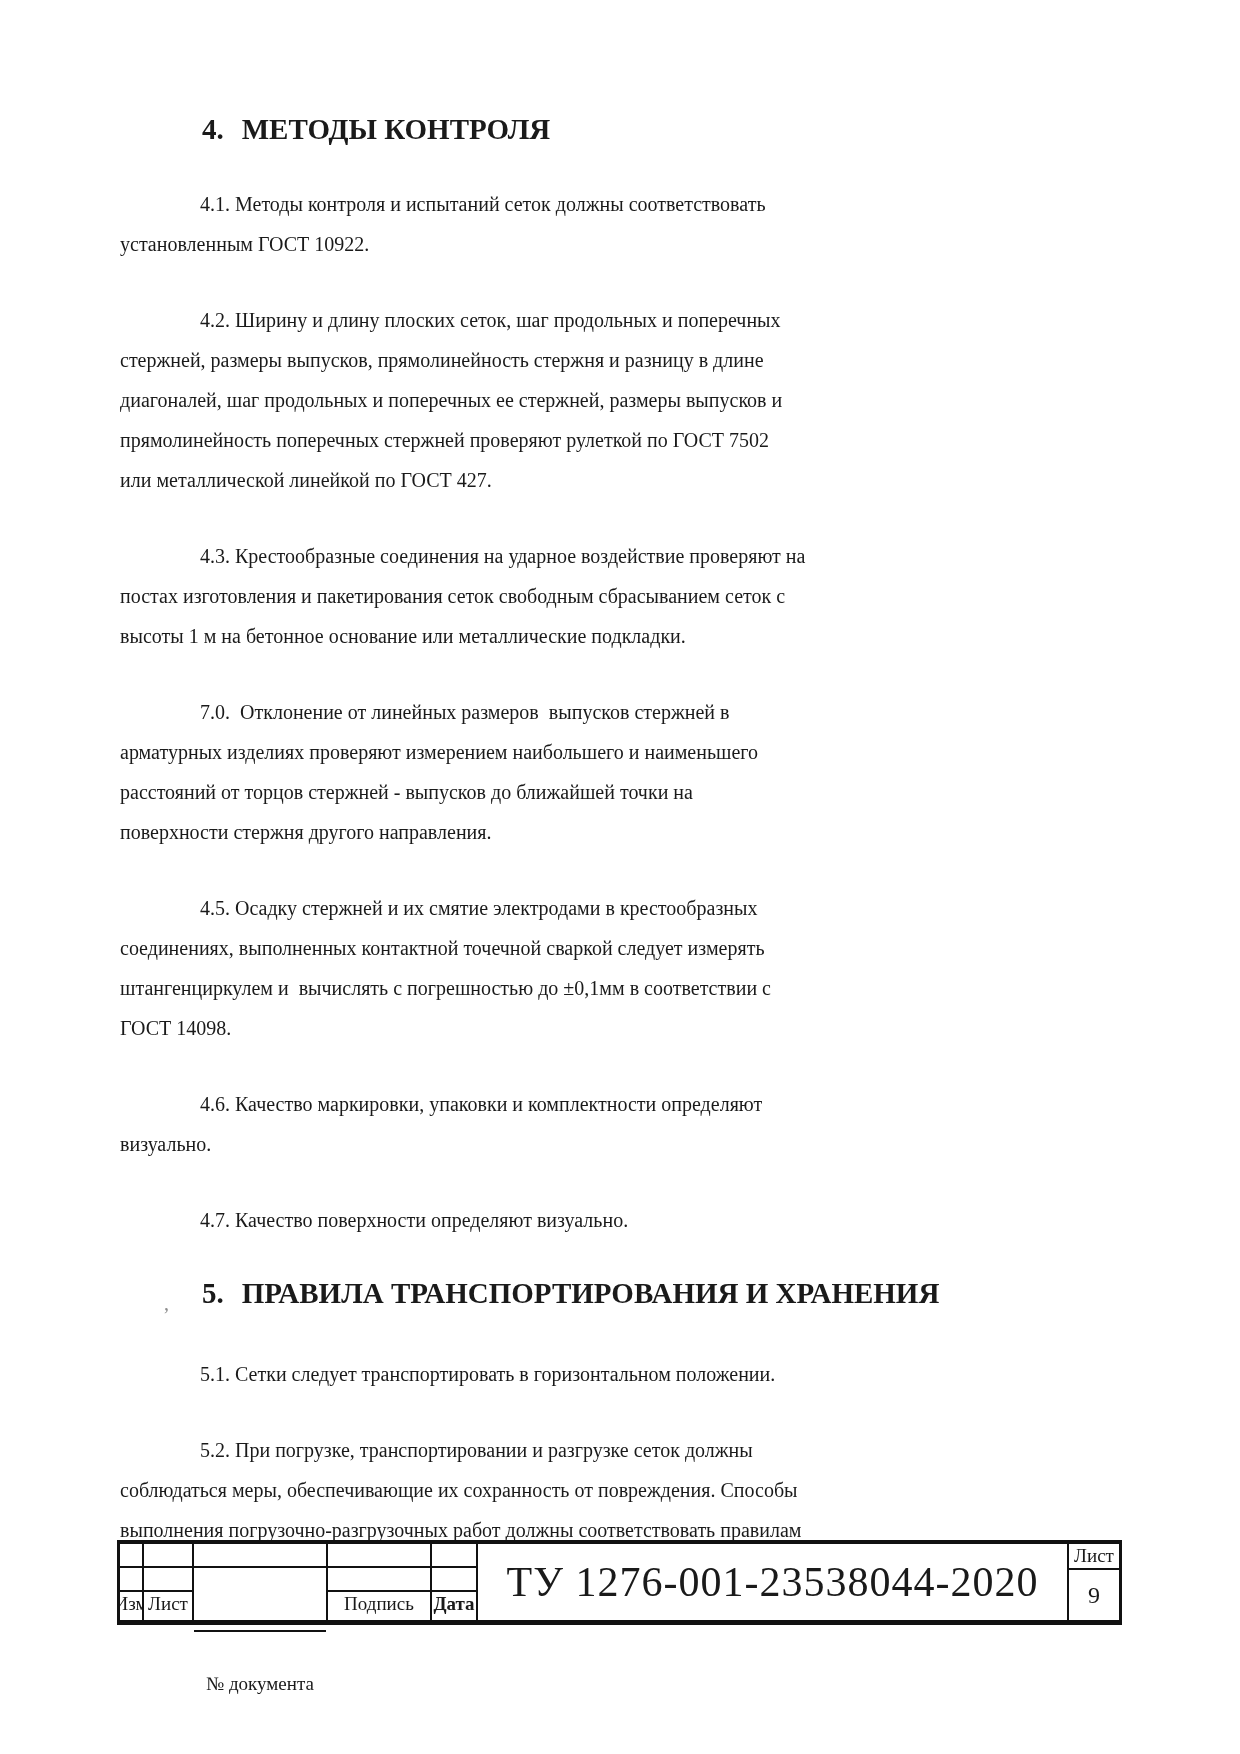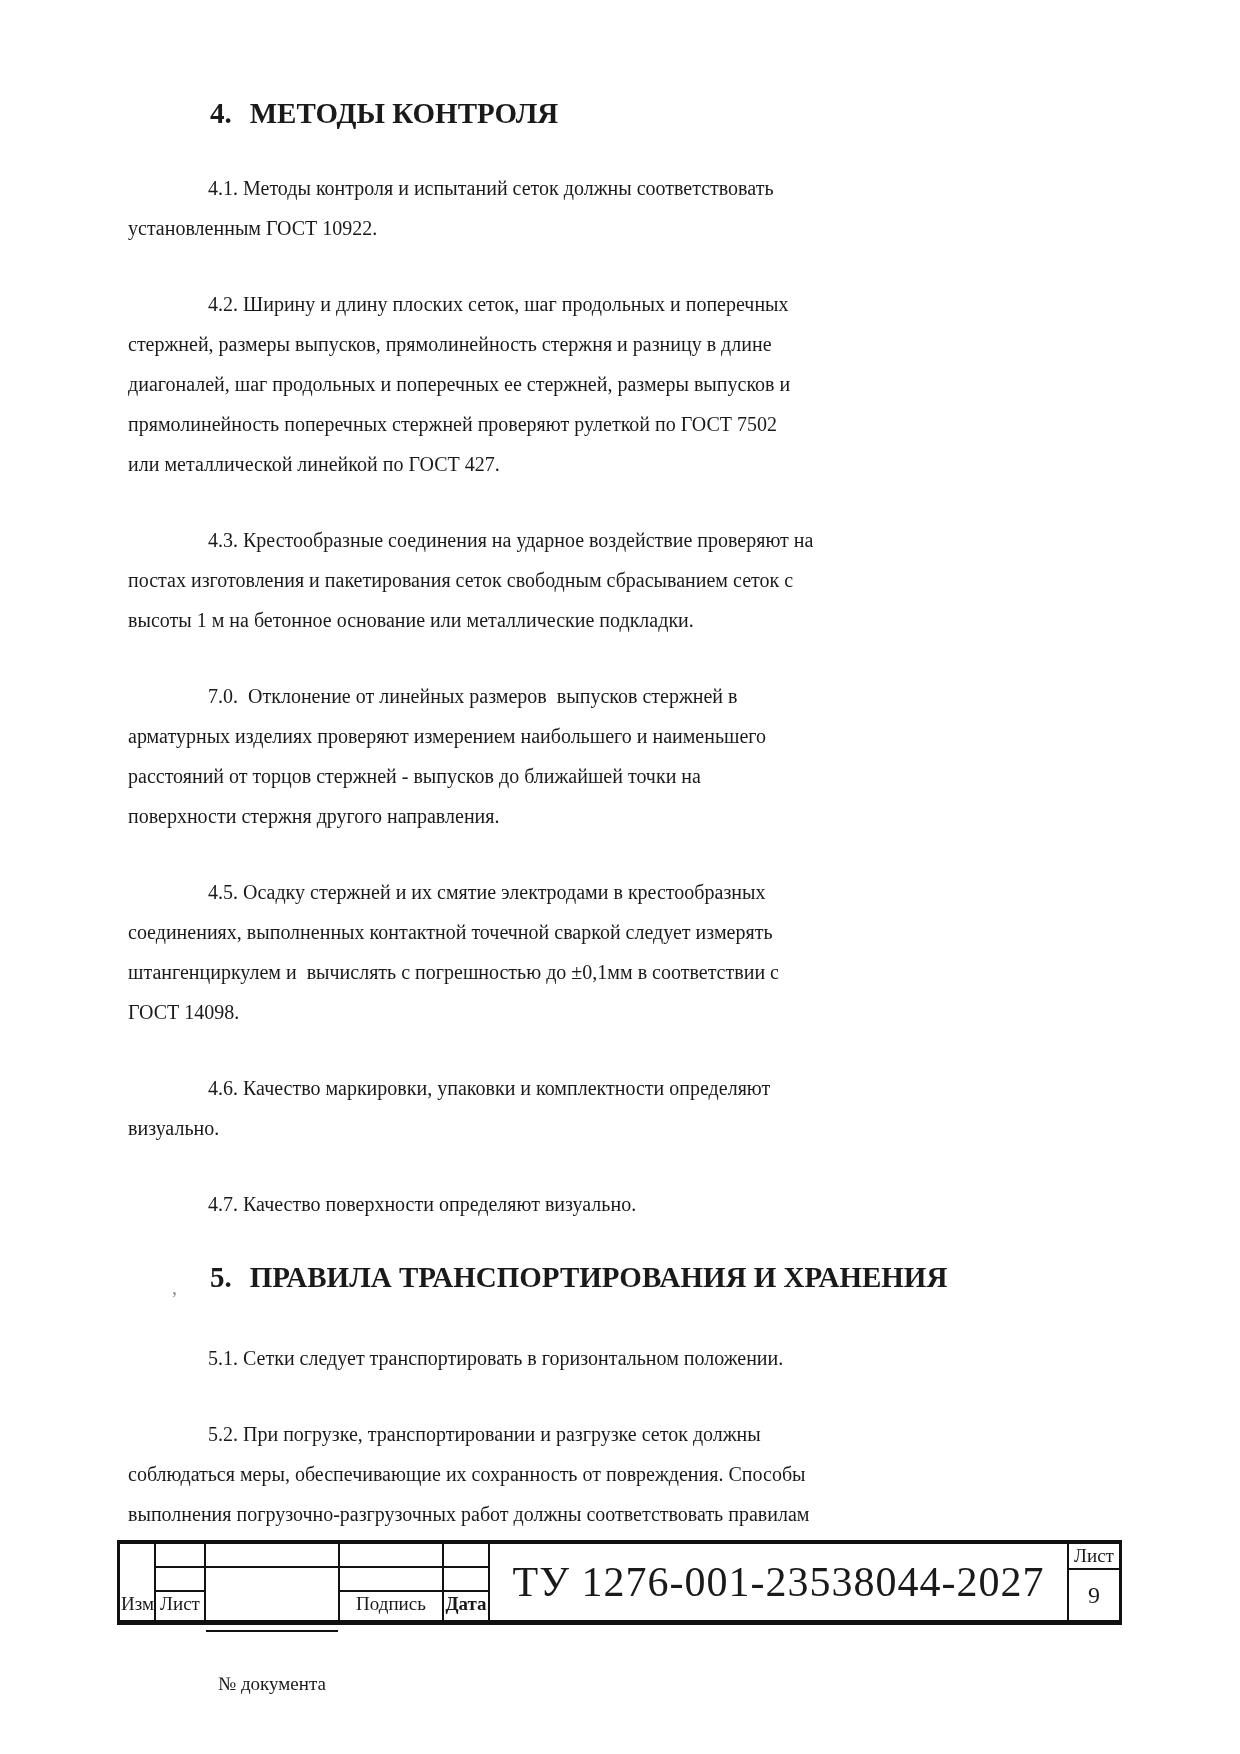--- a/index.html
+++ b/index.html
@@ -13,23 +13,22 @@
     height: 1754px;
     margin: 0 auto;
     background: #ffffff;
     color: #1a1a1a;
     font-family: "Liberation Serif", "DejaVu Serif", serif;
     overflow: hidden;
   }
   .content {
     position: absolute;
     left: 120px;
-    top: 96px;
+    top: 112px;
     width: 1060px;
-    margin-left: 8px;
   }
   .sec-heading {
     font-size: 29px;
     line-height: 34px;
     font-weight: bold;
     margin: 0 0 38px 0;
     padding-left: 82px;
     position: relative;
     white-space: nowrap;
   }
@@ -78,21 +77,21 @@
   }
   .stamp-cell:last-child { border-bottom: none; height: 24px; }
   .stamp-label {
     display: flex;
     align-items: center;
     justify-content: center;
     font-size: 19px;
     white-space: nowrap;
     overflow: hidden;
   }
-  .col-izm  { width: 36px; align-items: flex-end; }
+  .col-izm  { width: 24px; }
   .col-list { width: 50px; }
   .col-doc  { width: 134px; gap: 40px; }
   .col-sign { width: 104px; }
   .col-date { width: 46px; font-weight: bold; }
   .stamp-doc {
     flex: 1 1 auto;
     border-right: 2px solid #111111;
     box-sizing: border-box;
     display: flex;
     align-items: center;
@@ -195,21 +194,21 @@
       <div class="stamp-cell"></div>
       <div class="stamp-cell stamp-label">Подпись</div>
     </div>
 
     <div class="stamp-col col-date">
       <div class="stamp-cell"></div>
       <div class="stamp-cell"></div>
       <div class="stamp-cell stamp-label">Дата</div>
     </div>
 
-    <div class="stamp-doc">ТУ 1276-001-23538044-2027</div>
+    <div class="stamp-doc">ТУ 1276-001-23538044-2020</div>
 
     <div class="stamp-sheet">
       <div class="sheet-label">Лист</div>
       <div class="sheet-num">9</div>
     </div>
 
   </div>
 
 </div>
 

